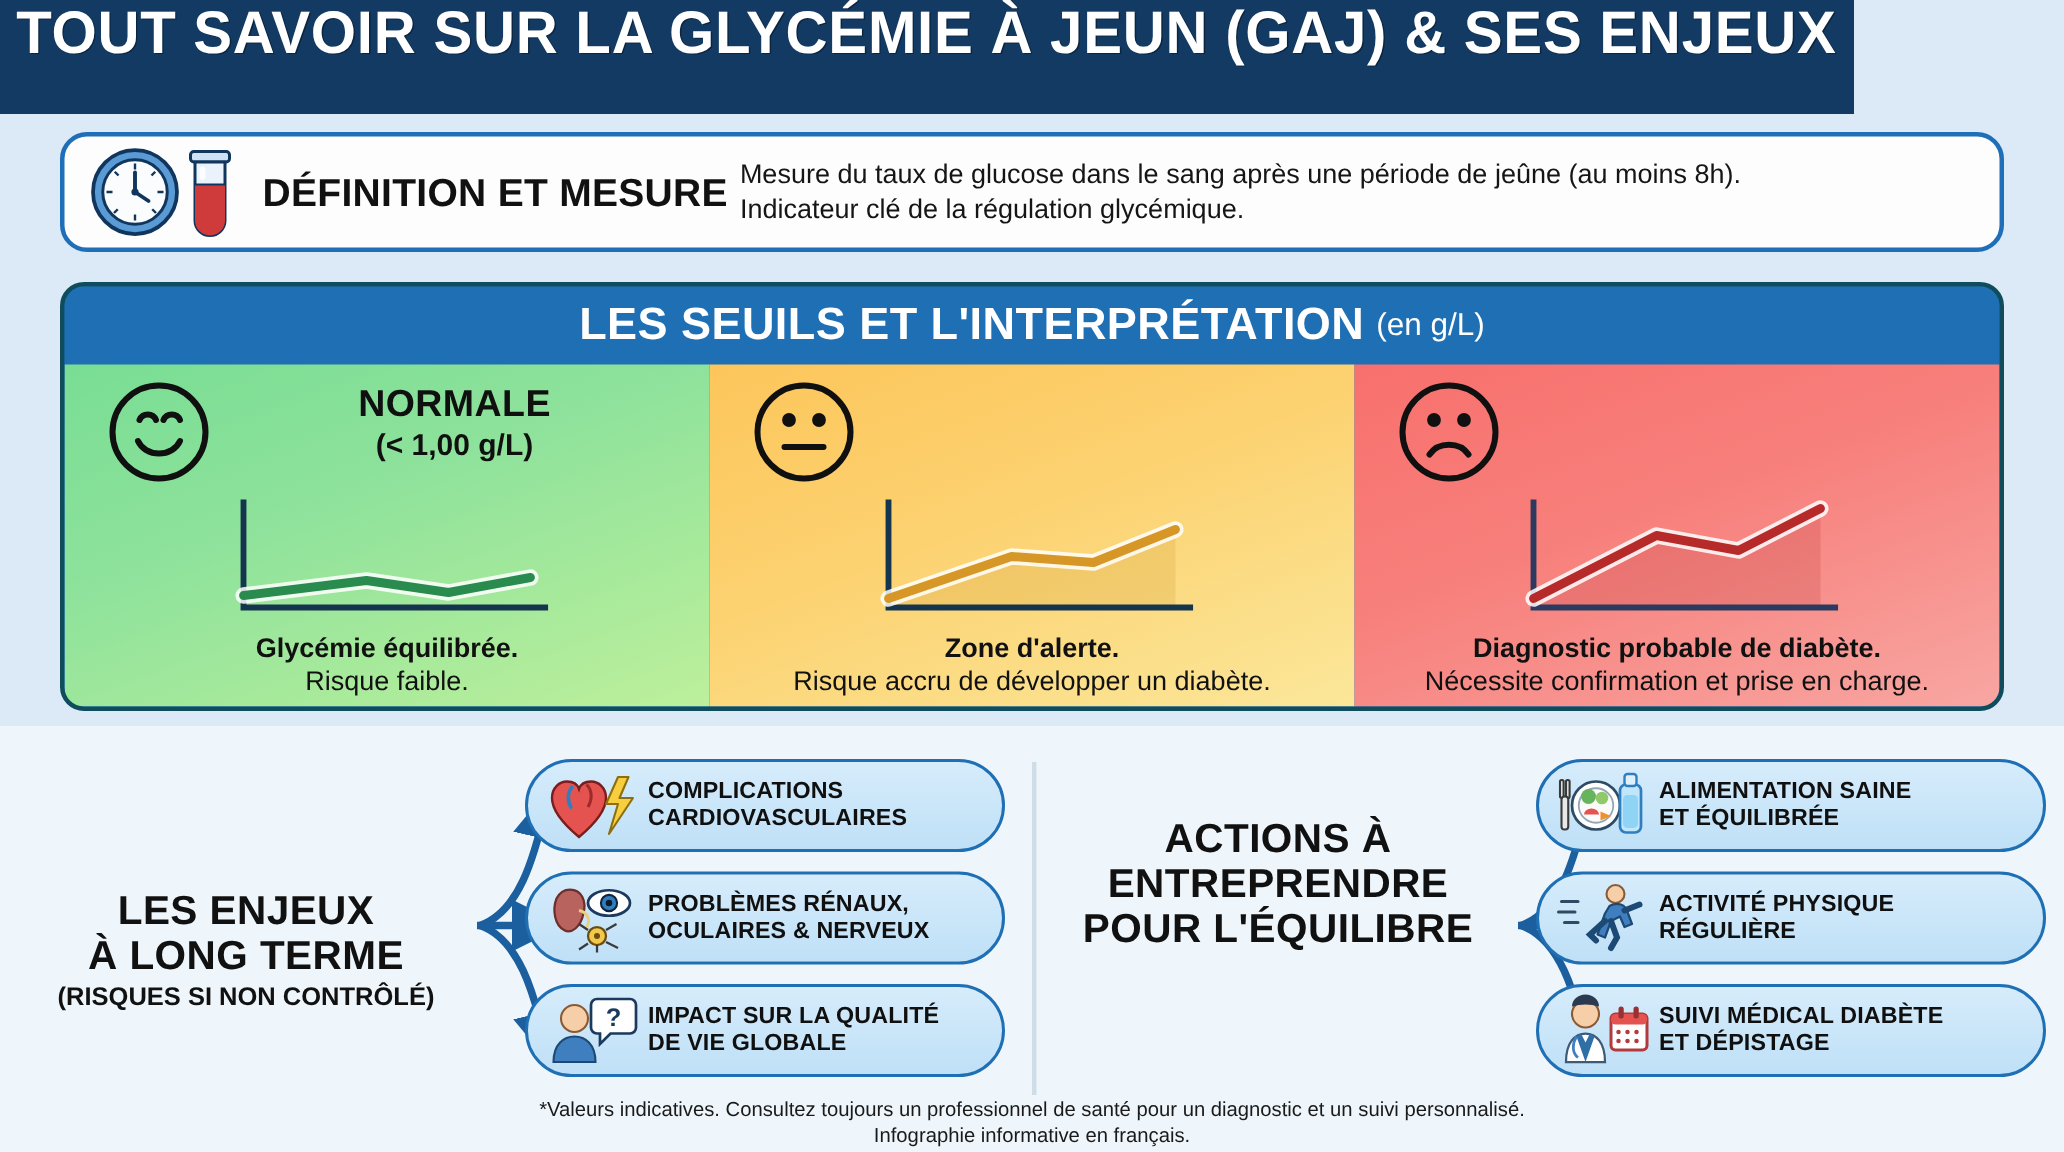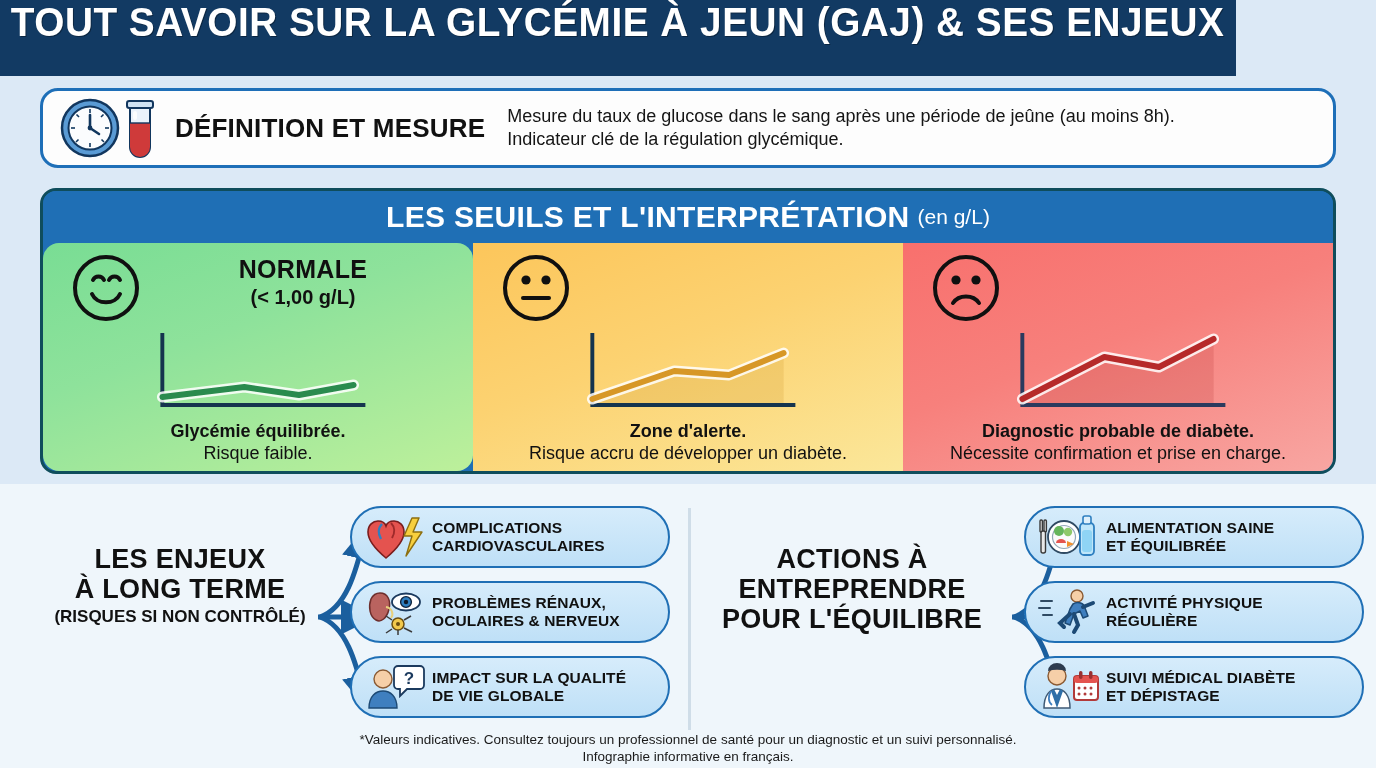--- a/index.html
+++ b/index.html
@@ -47,21 +47,21 @@
   #def-icons {
     width: 112px; height: 62px;
     position: relative;
     flex: 0 0 auto;
   }
   #def-title {
     font-size: 26px; font-weight: bold; color: #111;
     letter-spacing: .2px;
     white-space: nowrap;
     margin-left: 6px;
-    margin-right: 22px;
+    margin-right: 8px;
   }
   #def-text {
     font-size: 18px; color: #151515; line-height: 1.30;
   }
 
   
   #thresholds {
     position: absolute; left: 40px; top: 188px;
     width: 1296px; height: 286px;
     border: 3px solid #0f4d5c;
@@ -78,21 +78,21 @@
   #thresholds-header .t-main {
     font-size: 30px; font-weight: bold; letter-spacing: .3px;
   }
   #thresholds-header .t-unit {
     font-size: 21px; font-weight: normal; margin-left: 8px;
   }
   #bands { display: flex; height: 228px; width: 100%; }
   .band {
     flex: 1 1 0; position: relative; padding: 10px 10px 6px 10px;
   }
-  .band.normal     { background: linear-gradient(160deg,#79dd94 0%,#8ee29b 40%,#bdf09b 100%); border-radius: 16px; }
+  .band.normal     { background: linear-gradient(160deg,#79dd94 0%,#8ee29b 40%,#bdf09b 100%); }
   .band.pre        { background: linear-gradient(160deg,#fcc65b 0%,#fcd271 45%,#fbe79a 100%); }
   .band.diabetes   { background: linear-gradient(160deg,#f8706d 0%,#f7807c 45%,#f8a6a2 100%); }
 
   .band-top { display: flex; align-items: flex-start; height: 70px; }
   .face { flex: 0 0 auto; width: 74px; height: 70px; margin-left: 16px; }
   .band-headings { flex: 1 1 auto; text-align: center; padding-top: 2px; }
   .band-name { font-size: 25px; font-weight: bold; color: #101010; letter-spacing: .3px; }
   .band-range { font-size: 20px; font-weight: bold; color: #101010; margin-top: 2px; }
 
   .mini-chart { width: 100%; height: 86px; margin-top: 4px; }
@@ -114,21 +114,21 @@
   }
   .col { position: absolute; top: 0; height: 284px; }
   #col-left  { left: 0px;   width: 688px; }
   #col-right { left: 688px; width: 688px; }
 
   .col-heading {
     position: absolute; top: 60px;
     text-align: center;
     color: #111;
   }
-  #heading-left  { left: 30px;  width: 300px; }
+  #heading-left  { left: 14px;  width: 300px; margin-top: 48px; }
   #heading-right { left: 8px;   width: 312px; }
   .ch-line { font-size: 27px; font-weight: bold; letter-spacing: .3px; line-height: 1.12; }
   .ch-sub  { font-size: 17px; font-weight: bold; margin-top: 3px; }
 
   .arrows { position: absolute; top: 18px; width: 66px; height: 230px; }
   #arrows-left  { left: 316px; }
   #arrows-right { left: 322px; }
 
   .pill-stack { position: absolute; top: 22px; display: flex; flex-direction: column; gap: 13px; }
   #pills-left  { left: 350px; width: 320px; }

